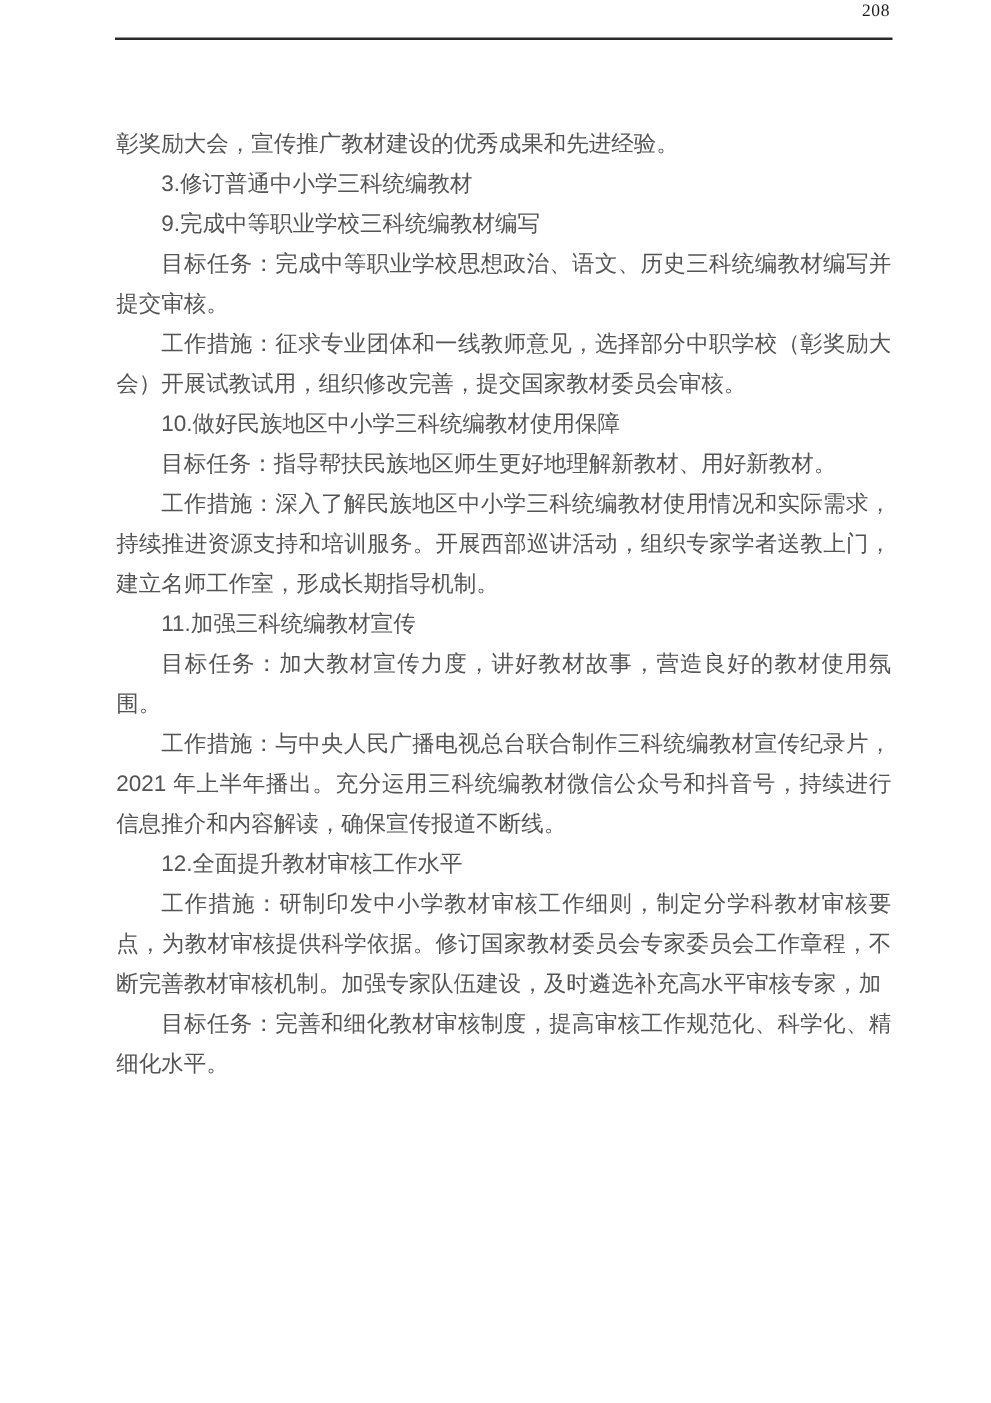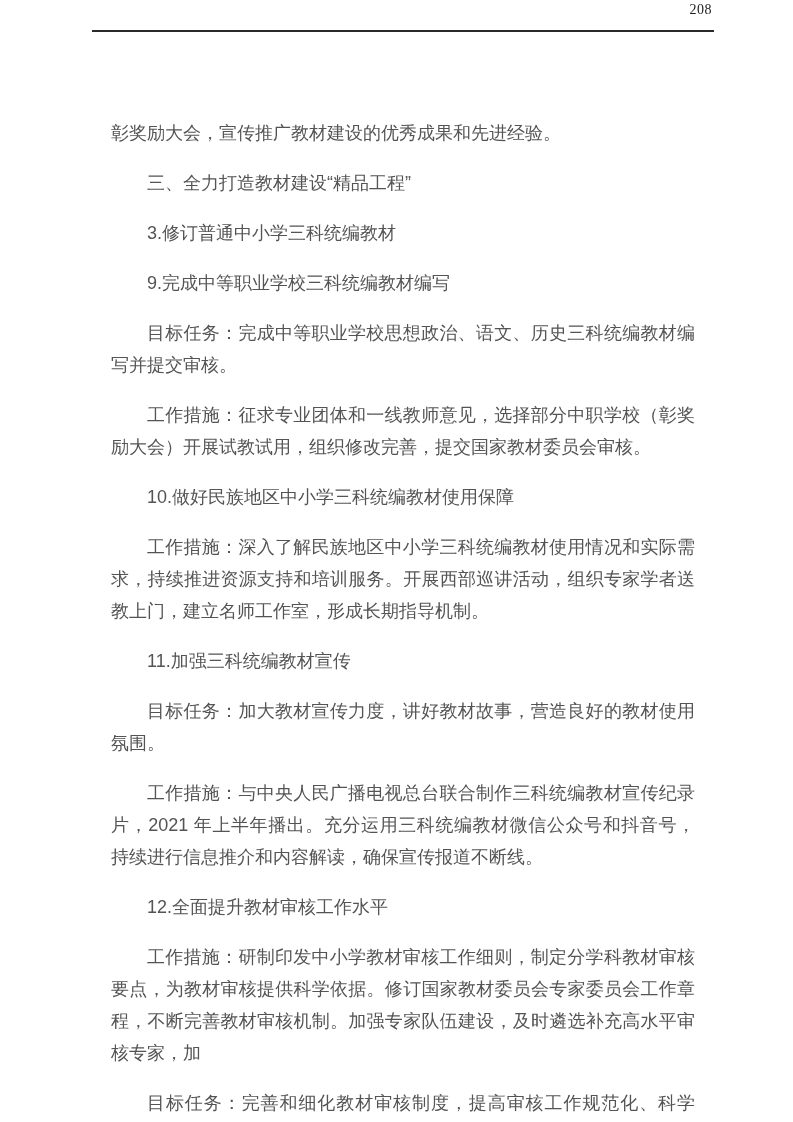--- a/index.html
+++ b/index.html
@@ -42,38 +42,38 @@
     width: 620px;
     font-size: 18px;
     line-height: 32px;
     color: var(--text-color);
     text-align: justify;
     text-justify: inter-character;
     line-break: strict;
     word-break: normal;
     font-family: "Liberation Sans", sans-serif;
   }
-  .doc-body p { margin: 18px; padding: 0; }
+  .doc-body p { margin: 0; padding: 0; }
   .doc-body p.indent { text-indent: 2em; }
 </style>
 </head>
 <body>
 
 <span class="page-number">208</span>
 
 <div class="header-rule"></div>
 
 <div class="doc-body">
     <p>彰奖励大会，宣传推广教材建设的优秀成果和先进经验。</p>
-    <p class="indent">三、全力打造教材建设“精品工程”</p>
     <p class="indent">3.修订普通中小学三科统编教材</p>
     <p class="indent">9.完成中等职业学校三科统编教材编写</p>
     <p class="indent">目标任务：完成中等职业学校思想政治、语文、历史三科统编教材编写并提交审核。</p>
     <p class="indent">工作措施：征求专业团体和一线教师意见，选择部分中职学校（彰奖励大会）开展试教试用，组织修改完善，提交国家教材委员会审核。</p>
     <p class="indent">10.做好民族地区中小学三科统编教材使用保障</p>
+    <p class="indent">目标任务：指导帮扶民族地区师生更好地理解新教材、用好新教材。</p>
     <p class="indent">工作措施：深入了解民族地区中小学三科统编教材使用情况和实际需求，持续推进资源支持和培训服务。开展西部巡讲活动，组织专家学者送教上门，建立名师工作室，形成长期指导机制。</p>
     <p class="indent">11.加强三科统编教材宣传</p>
     <p class="indent">目标任务：加大教材宣传力度，讲好教材故事，营造良好的教材使用氛围。</p>
     <p class="indent">工作措施：与中央人民广播电视总台联合制作三科统编教材宣传纪录片，2021 年上半年播出。充分运用三科统编教材微信公众号和抖音号，持续进行信息推介和内容解读，确保宣传报道不断线。</p>
     <p class="indent">12.全面提升教材审核工作水平</p>
     <p class="indent">工作措施：研制印发中小学教材审核工作细则，制定分学科教材审核要点，为教材审核提供科学依据。修订国家教材委员会专家委员会工作章程，不断完善教材审核机制。加强专家队伍建设，及时遴选补充高水平审核专家，加</p>
     <p class="indent">目标任务：完善和细化教材审核制度，提高审核工作规范化、科学化、精细化水平。</p>
   </div>
 
 </body></html>

